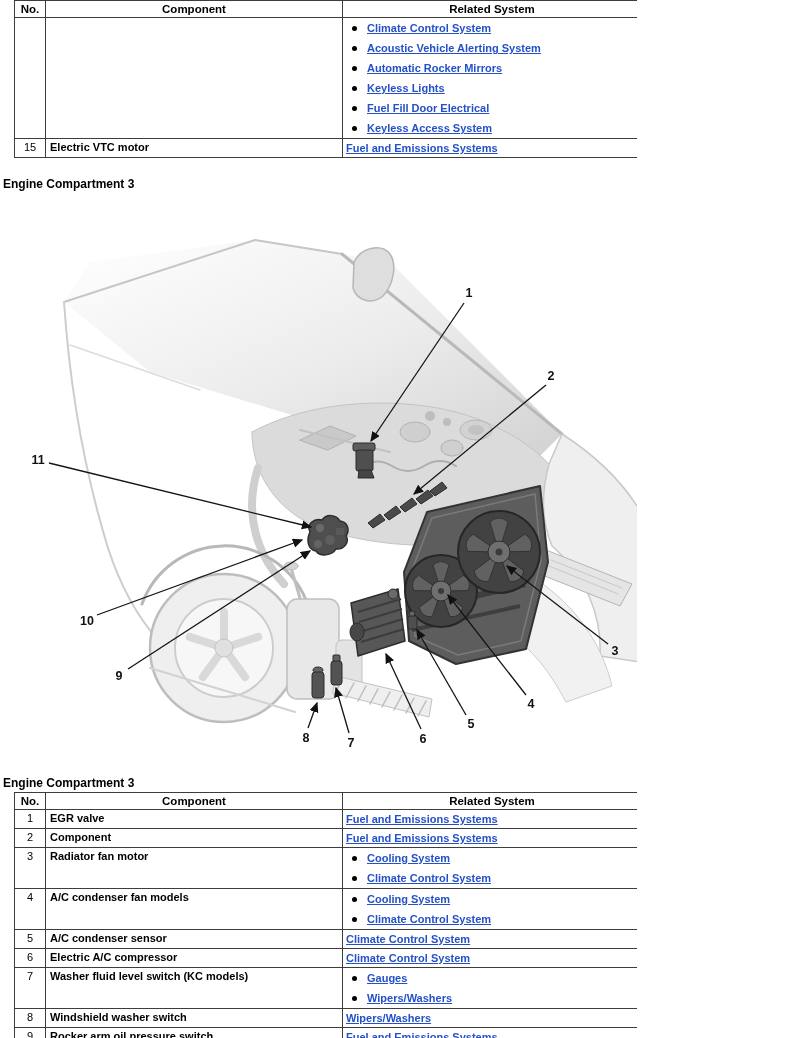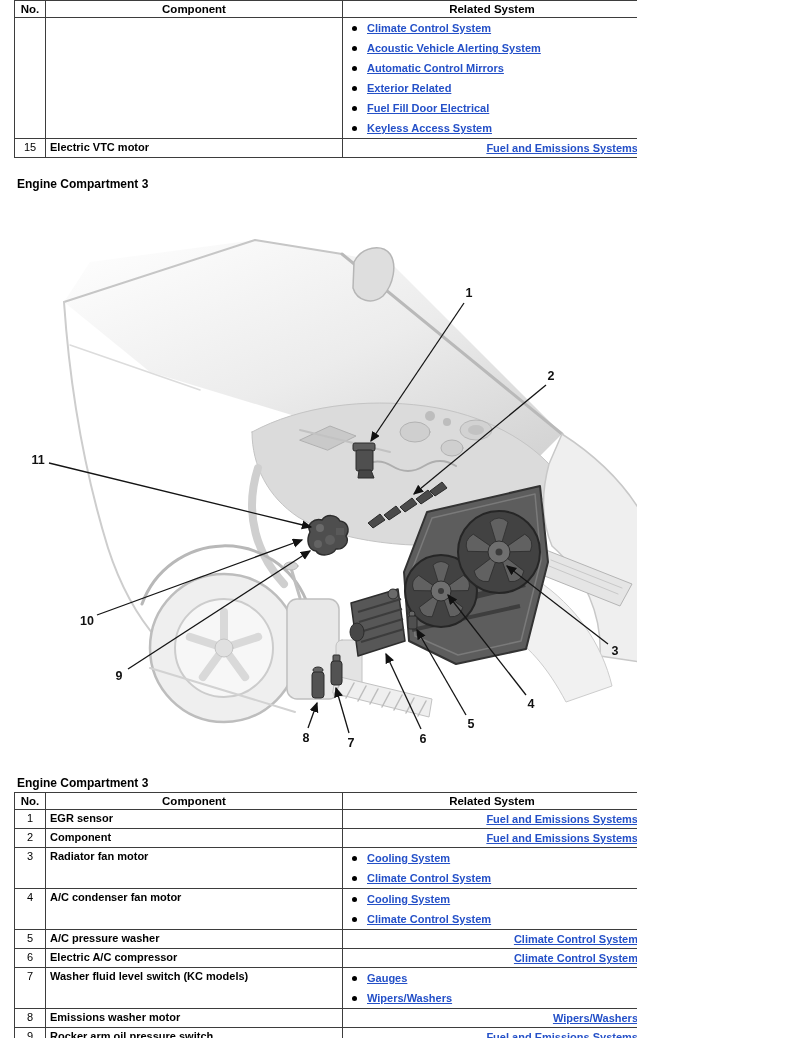--- a/index.html
+++ b/index.html
@@ -12,28 +12,28 @@
   table.dtable {
     position:absolute; left:14px; width:627px;
     border-collapse:collapse; table-layout:fixed; background:#fff;
   }
   .dtable th, .dtable td { border:1px solid #3d3d3d; }
   .dtable th { font-size:11.5px; font-weight:bold; text-align:center; padding:1px 2px; line-height:14px; }
   .dtable td { font-size:11px; vertical-align:top; line-height:14px; }
   td.no-cell   { text-align:center; padding:1px 6px; }
   td.comp-cell { padding:1px 4px;font-weight:bold; }
   td.rel-cell  { padding:0; }
-  td.rel-cell.single { padding:2px 3px;text-align:right; }
+  td.rel-cell.single { padding:2px 3px; }
   a.syslink {
     color:var(--link,#2450c8); font-weight:bold; text-decoration:underline;
     font-size:11px; cursor:pointer;
   }
   .rel-line { display:flex; align-items:center; height:20px; padding-left:9px; }
   .dot { width:5px; height:5px; border-radius:50%; background:#000; margin-right:10px; flex:0 0 auto; }
-  .heading { position:absolute; left:17px; font-size:12px; font-weight:bold; }
+  .heading { position:absolute; left:3px; font-size:12px; font-weight:bold; }
   svg.diagram { position:absolute; left:0; top:215px; }
   .callout-line { stroke:#141414; stroke-width:1.3; fill:none; }
   .callout-num {
     font-family:"Liberation Sans","DejaVu Sans",sans-serif;
     font-size:12.5px; font-weight:bold; fill:#111; text-anchor:middle;
   }
 </style>
 </head>
 <body>
 
@@ -60,25 +60,25 @@
             <div class="rel-line">
               <span class="dot"></span>
               <a class="syslink" href="#">Climate Control System</a>
             </div>
             <div class="rel-line">
               <span class="dot"></span>
               <a class="syslink" href="#">Acoustic Vehicle Alerting System</a>
             </div>
             <div class="rel-line">
               <span class="dot"></span>
-              <a class="syslink" href="#">Automatic Control Mirrors</a>
-            </div>
-            <div class="rel-line">
-              <span class="dot"></span>
-              <a class="syslink" href="#">Exterior Related</a>
+              <a class="syslink" href="#">Automatic Rocker Mirrors</a>
+            </div>
+            <div class="rel-line">
+              <span class="dot"></span>
+              <a class="syslink" href="#">Keyless Lights</a>
             </div>
             <div class="rel-line">
               <span class="dot"></span>
               <a class="syslink" href="#">Fuel Fill Door Electrical</a>
             </div>
             <div class="rel-line">
               <span class="dot"></span>
               <a class="syslink" href="#">Keyless Access System</a>
             </div>
           </td>
@@ -291,21 +291,21 @@
     <thead>
       <tr>
         <th>No.</th>
         <th>Component</th>
         <th>Related System</th>
       </tr>
     </thead>
     <tbody>
         <tr>
           <td class="no-cell">1</td>
-          <td class="comp-cell">EGR sensor</td>
+          <td class="comp-cell">EGR valve</td>
           <td class="rel-cell single"><a class="syslink" href="#">Fuel and Emissions Systems</a></td>
         </tr>
         <tr>
           <td class="no-cell">2</td>
           <td class="comp-cell">Component</td>
           <td class="rel-cell single"><a class="syslink" href="#">Fuel and Emissions Systems</a></td>
         </tr>
         <tr>
           <td class="no-cell">3</td>
           <td class="comp-cell">Radiator fan motor</td>
@@ -315,35 +315,35 @@
               <a class="syslink" href="#">Cooling System</a>
             </div>
             <div class="rel-line">
               <span class="dot"></span>
               <a class="syslink" href="#">Climate Control System</a>
             </div>
           </td>
         </tr>
         <tr>
           <td class="no-cell">4</td>
-          <td class="comp-cell">A/C condenser fan motor</td>
+          <td class="comp-cell">A/C condenser fan models</td>
           <td class="rel-cell">
             <div class="rel-line">
               <span class="dot"></span>
               <a class="syslink" href="#">Cooling System</a>
             </div>
             <div class="rel-line">
               <span class="dot"></span>
               <a class="syslink" href="#">Climate Control System</a>
             </div>
           </td>
         </tr>
         <tr>
           <td class="no-cell">5</td>
-          <td class="comp-cell">A/C pressure washer</td>
+          <td class="comp-cell">A/C condenser sensor</td>
           <td class="rel-cell single"><a class="syslink" href="#">Climate Control System</a></td>
         </tr>
         <tr>
           <td class="no-cell">6</td>
           <td class="comp-cell">Electric A/C compressor</td>
           <td class="rel-cell single"><a class="syslink" href="#">Climate Control System</a></td>
         </tr>
         <tr>
           <td class="no-cell">7</td>
           <td class="comp-cell">Washer fluid level switch (KC models)</td>
@@ -353,21 +353,21 @@
               <a class="syslink" href="#">Gauges</a>
             </div>
             <div class="rel-line">
               <span class="dot"></span>
               <a class="syslink" href="#">Wipers/Washers</a>
             </div>
           </td>
         </tr>
         <tr>
           <td class="no-cell">8</td>
-          <td class="comp-cell">Emissions washer motor</td>
+          <td class="comp-cell">Windshield washer switch</td>
           <td class="rel-cell single"><a class="syslink" href="#">Wipers/Washers</a></td>
         </tr>
         <tr>
           <td class="no-cell">9</td>
           <td class="comp-cell">Rocker arm oil pressure switch</td>
           <td class="rel-cell single"><a class="syslink" href="#">Fuel and Emissions Systems</a></td>
         </tr>
       </tbody>
   </table>
 

